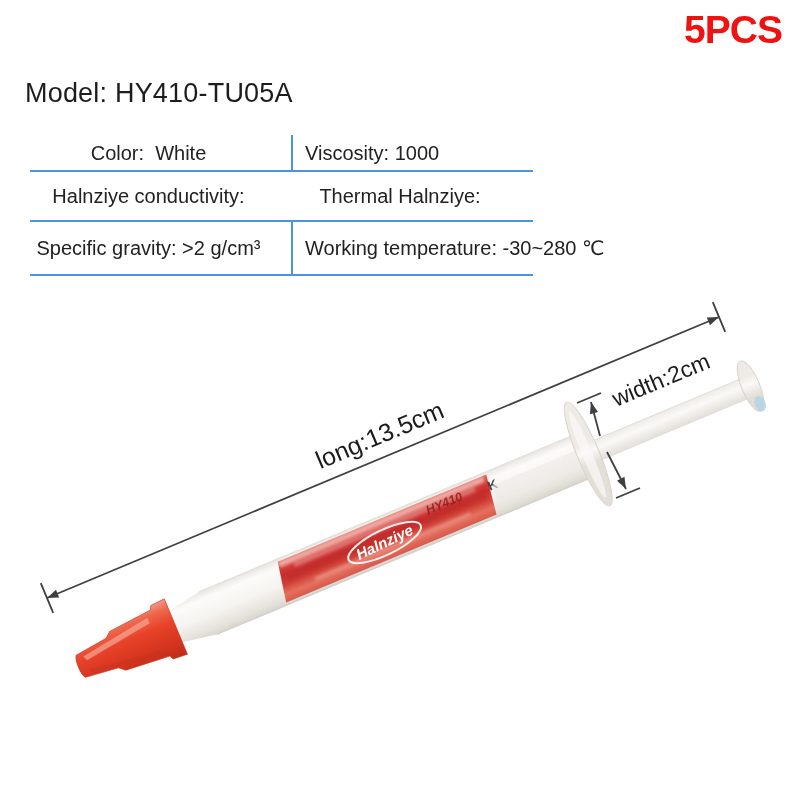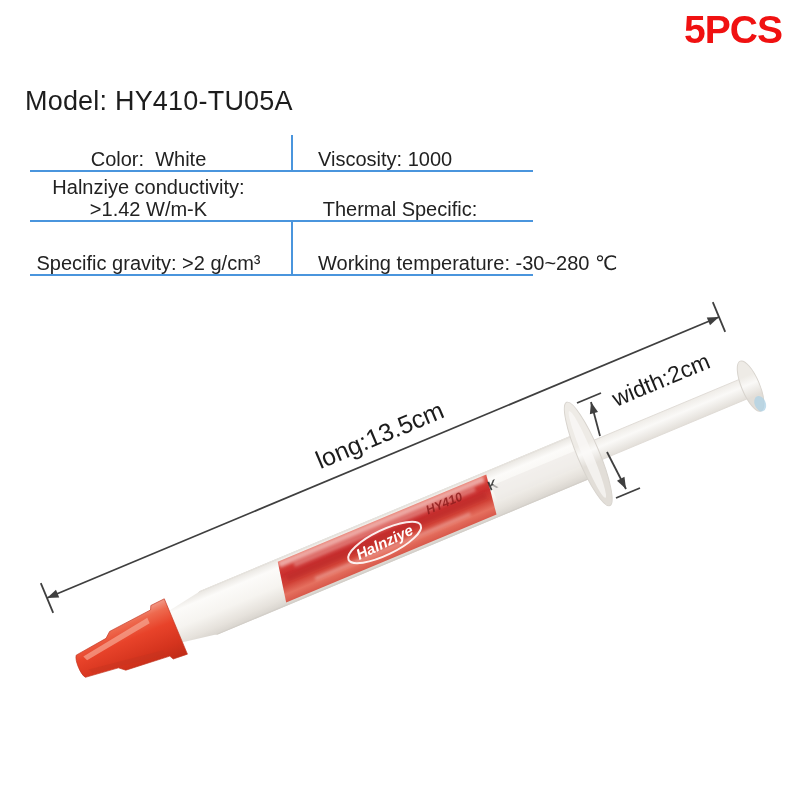--- a/index.html
+++ b/index.html
@@ -8,36 +8,36 @@
     background:#ffffff;
     font-family:"Liberation Sans","DejaVu Sans",sans-serif;
     color:#222;
   }
   .badge {
     position:absolute; top:8px; right:18px;
     font-size:39px; font-weight:bold; letter-spacing:-1px;
     color:var(--badge,#f01111);
   }
   .model-title {
-    position:absolute; left:25px; top:86px;
+    position:absolute; left:25px; top:78px;
     font-size:27px; color:#1d1d1d; letter-spacing:0.2px;
   }
   .spec {
     position:absolute; left:30px; top:135px;
     display:grid;
     grid-template-columns:261px 242px;
     grid-template-rows:37px 50px 54px 42px;
     font-size:20px; line-height:22px;
   }
   .cell {
-    display:flex; align-items:flex-end;
+    display:flex; align-items:center;
     border-bottom:2px solid var(--line,#4a95dd);
   }
   .cell.l { justify-content:center; padding-right:24px; }
-  .cell.r { border-left:2px solid var(--line,#4a95dd); padding-left:25px; }
+  .cell.r { border-left:2px solid var(--line,#4a95dd); padding-left:12px; }
   .inner { text-align:center; }
   .inner span { display:block; white-space:pre; }
   .diagram { position:absolute; left:0; top:0; }
   .dim-text { font-size:25px; fill:#1c1c1c; }
   .dim-text-sm { font-size:23px; fill:#1c1c1c; }
 </style>
 </head>
 <body>
 
 <div class="badge">5PCS</div>
@@ -52,27 +52,26 @@
   </div>
   <div class="cell r">
     <div class="inner">
         <span>Viscosity: 1000</span>
       </div>
   </div>
 
   <div class="cell l">
     <div class="inner">
       <span>Halnziye conductivity:</span>
-      <span>&gt;1.42 W/m-K</span>
     </div>
   </div>
 
   <div class="cell l">
     <div class="inner">
-      <span>Thermal Specific:</span>
+      <span>Thermal Halnziye:</span>
     </div>
   </div>
 
   <div class="cell l">
     <div class="inner">
         <span>Specific gravity: &gt;2 g/cm³</span>
       </div>
   </div>
   <div class="cell r">
     <div class="inner">

